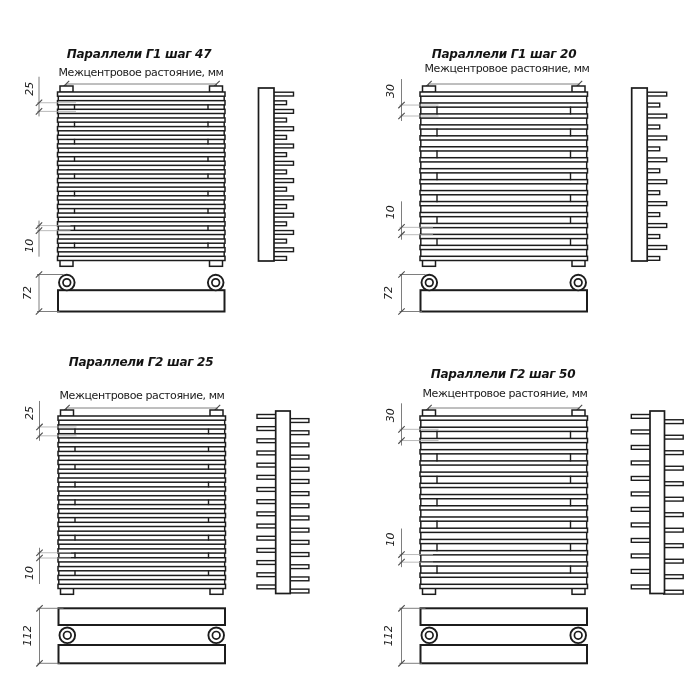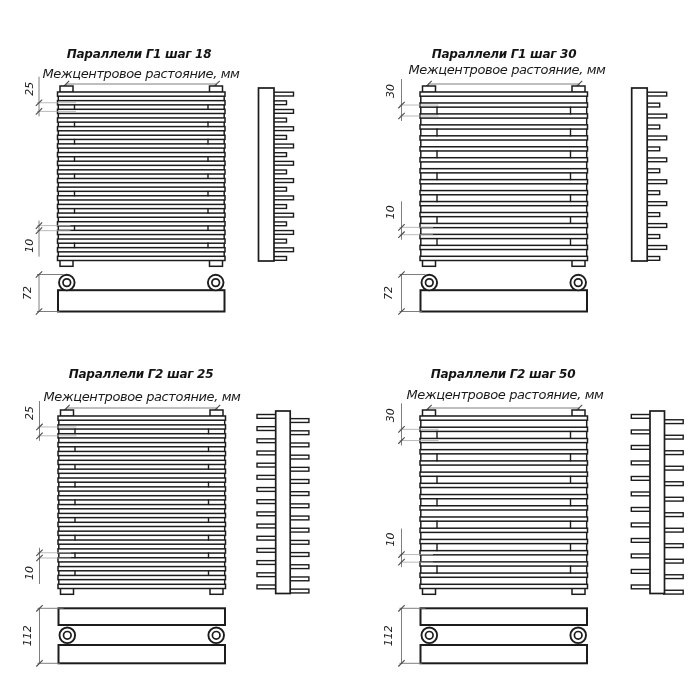--- a/index.html
+++ b/index.html
@@ -1,22 +1,22 @@
 <!DOCTYPE html>
 <html><head>
 <meta charset="utf-8">
 <style>
   html,body{margin:0;padding:0;background:#ffffff;}
   .canvas{position:relative;width:700px;height:700px;background:#ffffff;overflow:hidden;
           font-family:"DejaVu Sans",sans-serif;}
   .canvas svg{position:absolute;left:0;top:0;}
   .dtitle{position:absolute;transform:translateX(-50%);font-style:italic;font-weight:bold;
           font-size:12px;letter-spacing:-0.3px;color:#141414;white-space:nowrap;}
-  .dsub{position:absolute;transform:translateX(-50%);font-style:italic;font-weight:normal;
-        font-size:13px;letter-spacing:-0.4px;color:#1a1a1a;white-space:nowrap;}
+  .dsub{position:absolute;transform:translateX(-50%);font-weight:normal;
+        font-size:11px;letter-spacing:-0.4px;color:#1a1a1a;white-space:nowrap;}
   svg text{font-family:"DejaVu Sans",sans-serif;font-style:italic;fill:#1a1a1a;}
 </style>
 </head>
 <body>
 
 <div class="canvas">
   <svg id="drawing" width="700" height="700" viewBox="0 0 700 700">
       <g>
         <g>
           <line x1="66" y1="84" x2="216.5" y2="84" stroke="#6f6f6f" stroke-width="0.9"></line>
@@ -444,24 +444,24 @@
           <line x1="399.5" y1="608.3" x2="425.5" y2="608.3" stroke="#6f6f6f" stroke-width="0.9"></line>
           <line x1="399.5" y1="663.3" x2="422" y2="663.3" stroke="#6f6f6f" stroke-width="0.9"></line>
           <line x1="401.5" y1="608.3" x2="401.5" y2="663.3" stroke="#6f6f6f" stroke-width="0.9"></line>
           <line x1="398.3" y1="611.5" x2="404.7" y2="605.0999999999999" stroke="#4a4a4a" stroke-width="1.1"></line>
           <line x1="398.3" y1="666.5" x2="404.7" y2="660.0999999999999" stroke="#4a4a4a" stroke-width="1.1"></line>
           <text transform="translate(392,635.8) rotate(-90)" text-anchor="middle" font-size="11">112</text>
         </g>
       </g>
     </svg>
 
-  <div class="dtitle" style="left:139px;top:47px;">Параллели Г1 шаг 18</div>
+  <div class="dtitle" style="left:139px;top:47px;">Параллели Г1 шаг 47</div>
   <div class="dsub" style="left:141px;top:66px;">Межцентровое растояние, мм</div>
 
-  <div class="dtitle" style="left:504px;top:47px;">Параллели Г1 шаг 30</div>
+  <div class="dtitle" style="left:504px;top:47px;">Параллели Г1 шаг 20</div>
   <div class="dsub" style="left:507px;top:62px;">Межцентровое растояние, мм</div>
 
-  <div class="dtitle" style="left:141px;top:367px;">Параллели Г2 шаг 25</div>
+  <div class="dtitle" style="left:141px;top:355px;">Параллели Г2 шаг 25</div>
   <div class="dsub" style="left:142px;top:389px;">Межцентровое растояние, мм</div>
 
   <div class="dtitle" style="left:503px;top:367px;">Параллели Г2 шаг 50</div>
   <div class="dsub" style="left:505px;top:387px;">Межцентровое растояние, мм</div>
 </div>
 
 </body></html>

